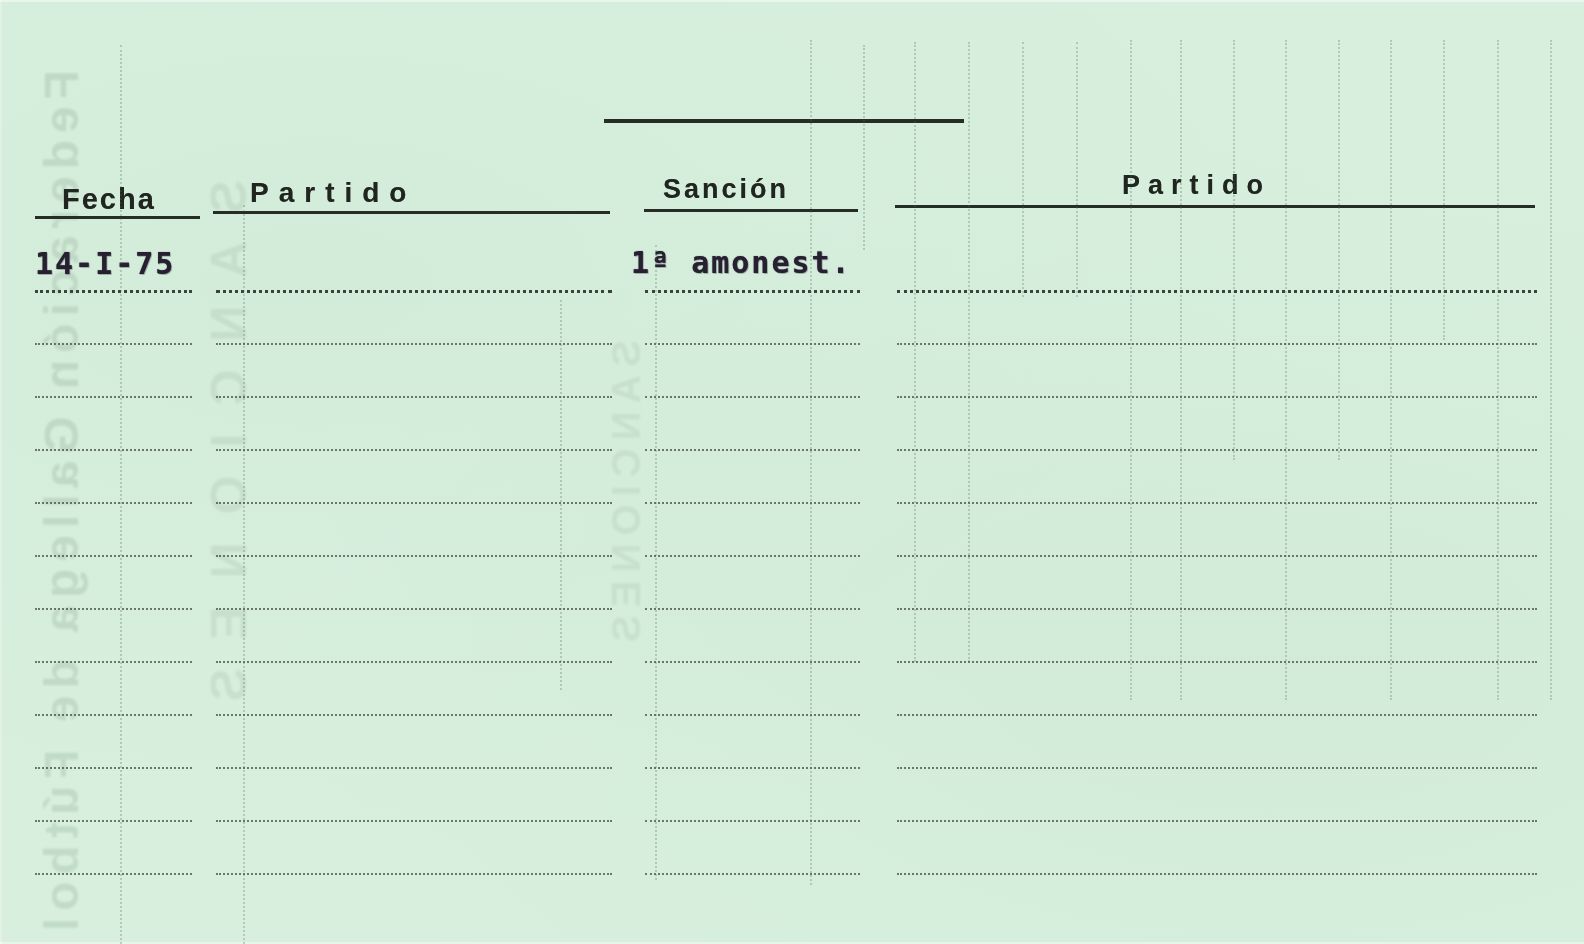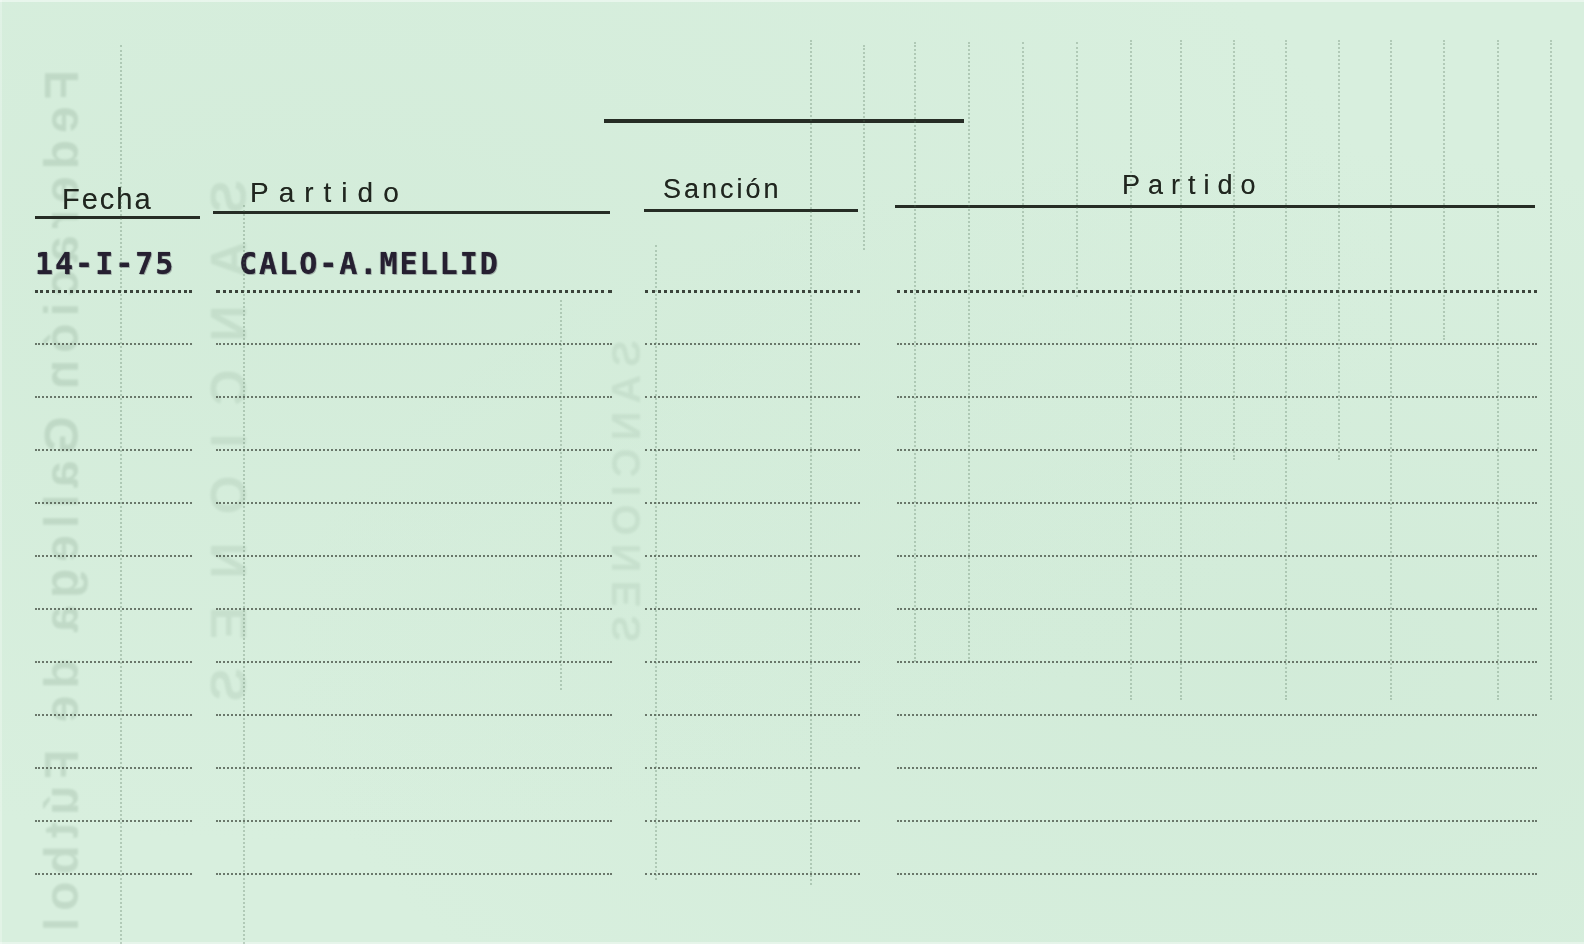--- a/index.html
+++ b/index.html
@@ -24,21 +24,21 @@
     text-shadow:0 0 1px rgba(32,38,31,.6);
   }
   .title-underline{
     position:absolute;left:604px;top:119px;width:360px;height:4px;
     background:#262d25;
   }
   
   .col-header{
     position:absolute;
     color:#20261f;
-    font-weight:normal;
+    font-weight:bold;
     text-shadow:0 0 .5px rgba(32,38,31,.5);
     white-space:nowrap;
   }
   .h-fecha{left:62px;top:183px;font-size:29px;letter-spacing:2px;}
   .h-partido{left:250px;top:177px;font-size:28px;letter-spacing:10px;}
   .h-sancion{left:663px;top:174px;font-size:27px;letter-spacing:3px;text-align:right;}
   .h-motivos{left:1122px;top:170px;font-size:27px;letter-spacing:8px;}
   .header-underline{position:absolute;height:3px;background:#262d25;}
   .u-fecha{left:35px;top:216px;width:165px;}
   .u-partido{left:213px;top:211px;width:397px;}
@@ -96,21 +96,21 @@
   <div class="col-header h-partido">Partido</div>
   <div class="col-header h-sancion">Sanción</div>
   <div class="col-header h-motivos">Partido</div>
 
   <div class="header-underline u-fecha"></div>
   <div class="header-underline u-partido"></div>
   <div class="header-underline u-sancion"></div>
   <div class="header-underline u-motivos"></div>
 
   <div class="typed t-fecha">14-I-75</div>
-  <div class="typed t-partido">CALO-A.MELLID</div>
+  <div class="typed t-sancion">1ª amonest.</div>
 
   <div id="ruling-layer">
       <div class="rule rule-dark" style="left: 35px; top: 290px; width: 157px;"></div>
       <div class="rule rule-dark" style="left: 216px; top: 290px; width: 396px;"></div>
       <div class="rule rule-dark" style="left: 645px; top: 290px; width: 215px;"></div>
       <div class="rule rule-dark" style="left: 897px; top: 290px; width: 640px;"></div>
       <div class="rule" style="left: 35px; top: 343px; width: 157px;"></div>
       <div class="rule" style="left: 216px; top: 343px; width: 396px;"></div>
       <div class="rule" style="left: 645px; top: 343px; width: 215px;"></div>
       <div class="rule" style="left: 897px; top: 343px; width: 640px;"></div>

